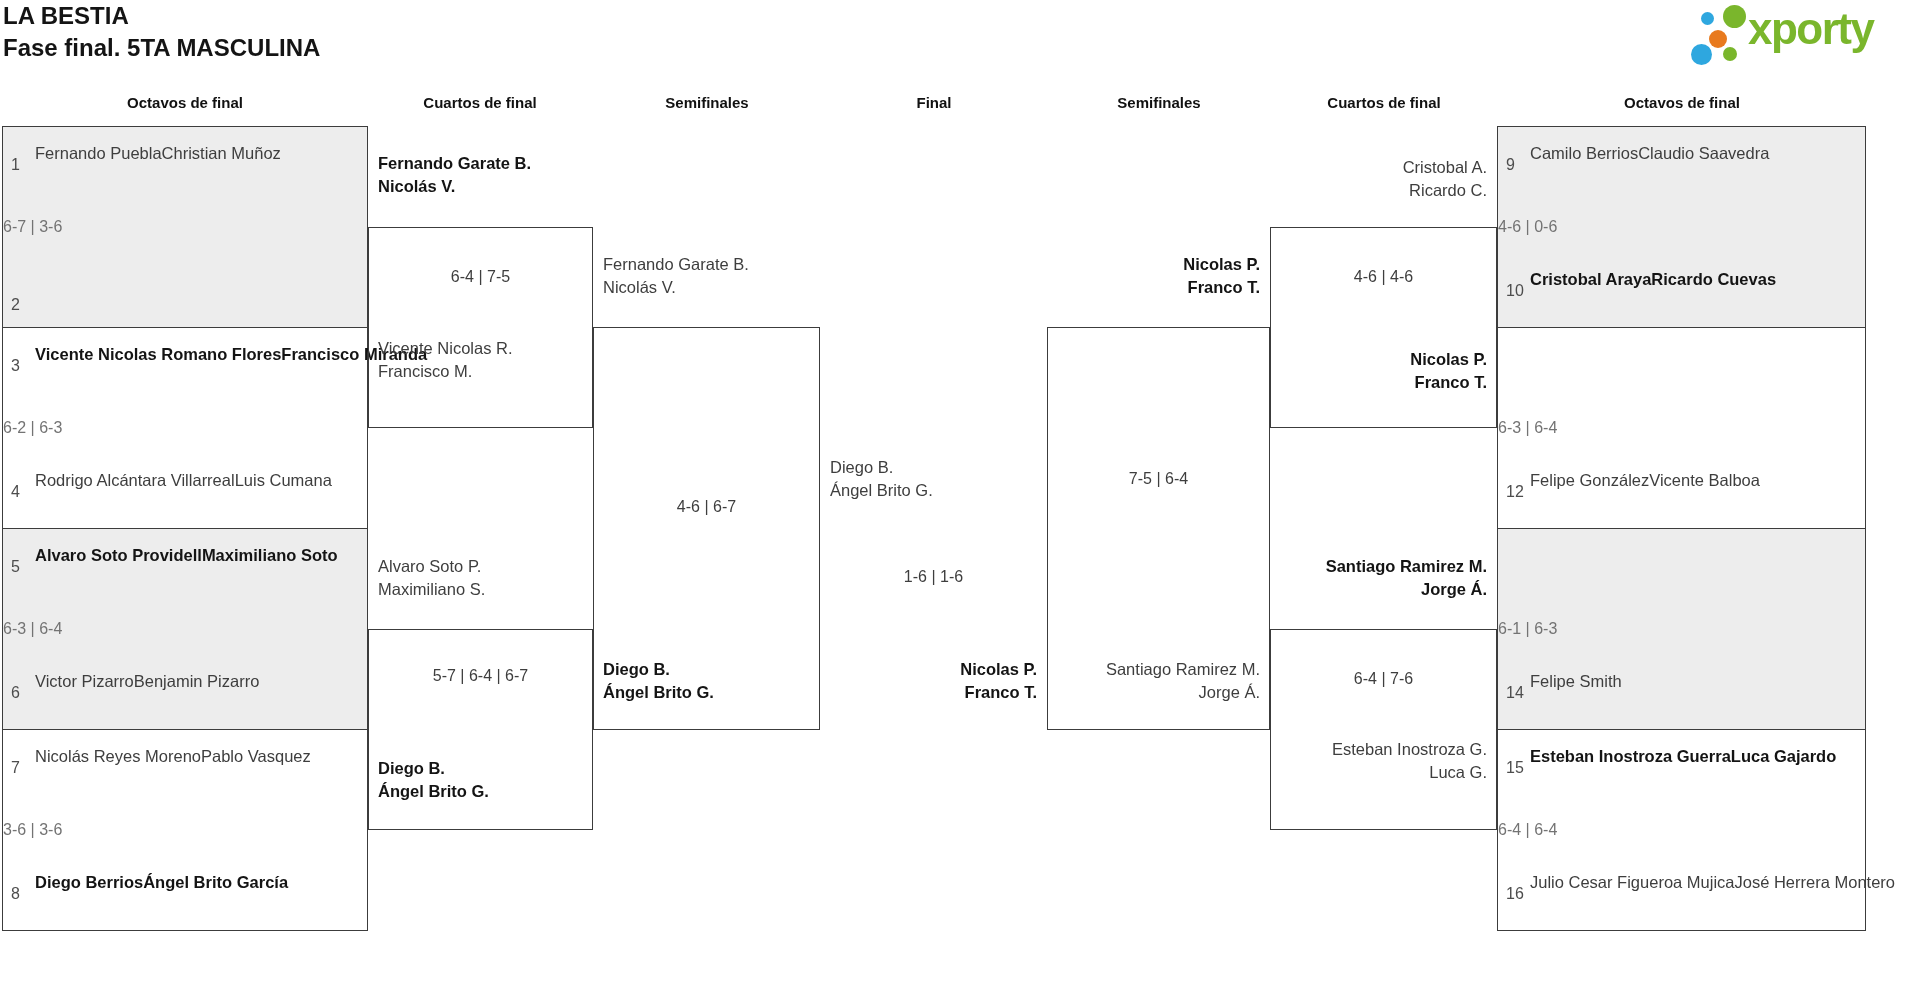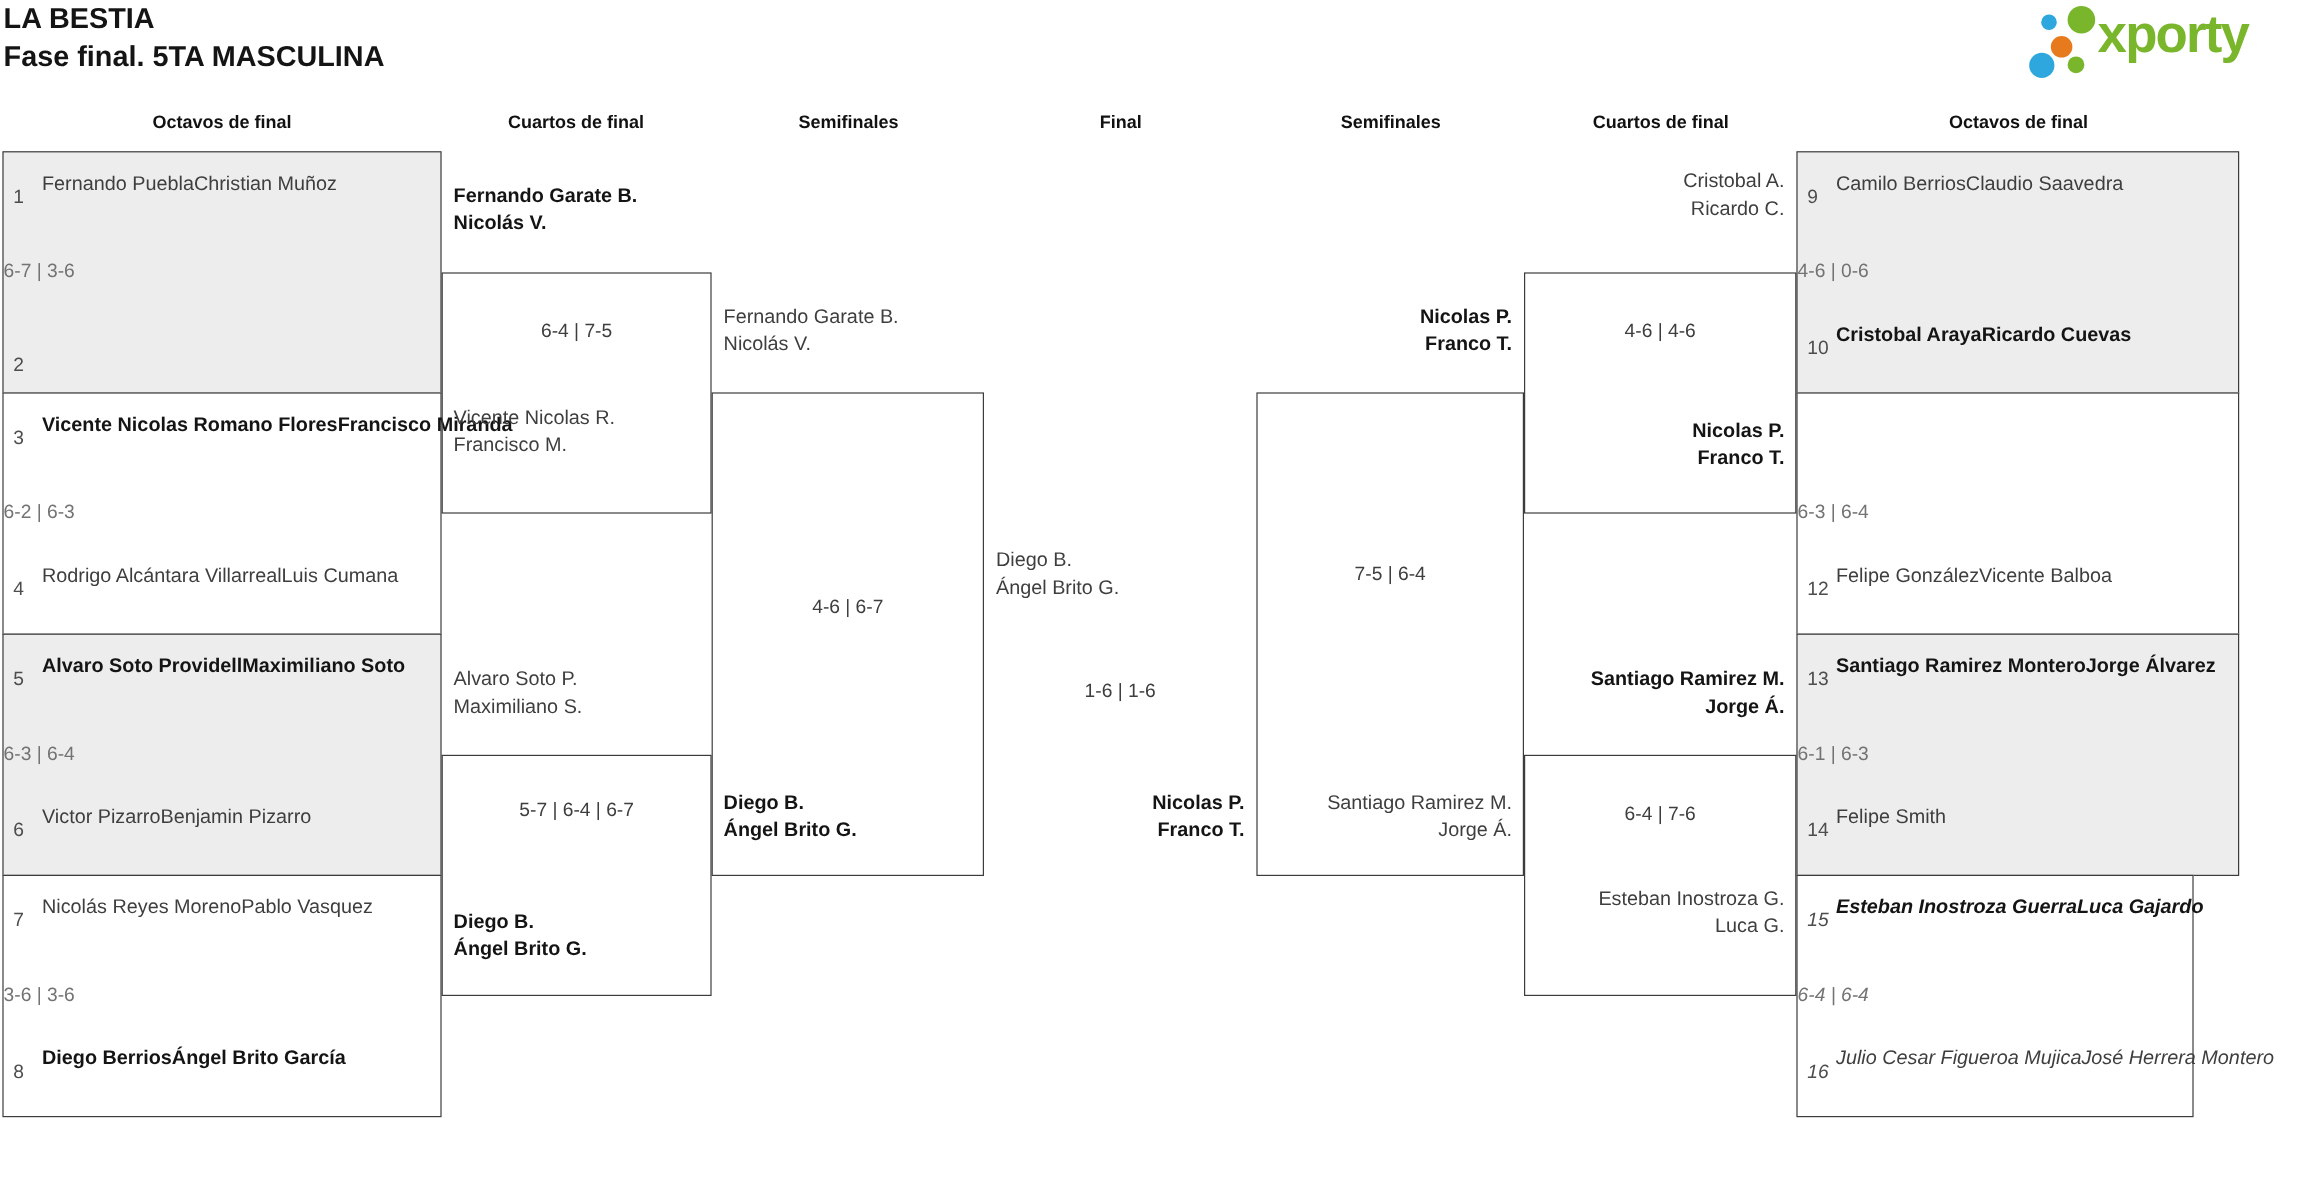--- a/index.html
+++ b/index.html
@@ -142,38 +142,31 @@
     <div class="slot bottom">
       <span class="seed">12</span>
       <span class="names">
           <span class="nm">Felipe González</span>
           <span class="nm">Vicente Balboa</span>
         </span>
     </div>
   </div>
 
   <div class="mbox shade" style="left:1497px;top:528px;width:369px;">
-    <div class="slot top winner">
-      <span class="seed">13</span>
-      <span class="names">
-          <span class="nm">Santiago Ramirez Montero</span>
-          <span class="nm">Jorge Álvarez</span>
-        </span>
-    </div>
     <div class="mscore">6-1 | 6-3</div>
     <div class="slot bottom">
       <span class="seed">14</span>
       <span class="names">
           <span class="nm">Felipe Smith</span>
           <span class="nm"></span>
         </span>
     </div>
   </div>
 
-  <div class="mbox" style="left:1497px;top:729px;width:331px;font-style:italic;">
+  <div class="mbox" style="left:1497px;top:729px;width:369px;">
     <div class="slot top winner">
       <span class="seed">15</span>
       <span class="names">
           <span class="nm">Esteban Inostroza Guerra</span>
           <span class="nm">Luca Gajardo</span>
         </span>
     </div>
     <div class="mscore">6-4 | 6-4</div>
     <div class="slot bottom">
       <span class="seed">16</span>
@@ -234,21 +227,21 @@
   <div class="tb right winner" style="left:1047px;top:253px;width:213px;">
     <span class="nm">Nicolas P.</span>
       <span class="nm">Franco T.</span>
   </div>
   <div class="rscore" style="left:1047px;top:470px;width:223px;">7-5 | 6-4</div>
   <div class="tb right" style="left:1047px;top:658px;width:213px;">
     <span class="nm">Santiago Ramirez M.</span>
       <span class="nm">Jorge Á.</span>
   </div>
 
-  <div class="tb right" style="left:1270px;top:140px;width:217px;">
+  <div class="tb right" style="left:1270px;top:156px;width:217px;">
     <span class="nm">Cristobal A.</span>
       <span class="nm">Ricardo C.</span>
   </div>
   <div class="rscore" style="left:1270px;top:268px;width:227px;">4-6 | 4-6</div>
   <div class="tb right winner" style="left:1270px;top:348px;width:217px;">
     <span class="nm">Nicolas P.</span>
       <span class="nm">Franco T.</span>
   </div>
 
   <div class="tb right winner" style="left:1270px;top:555px;width:217px;">

